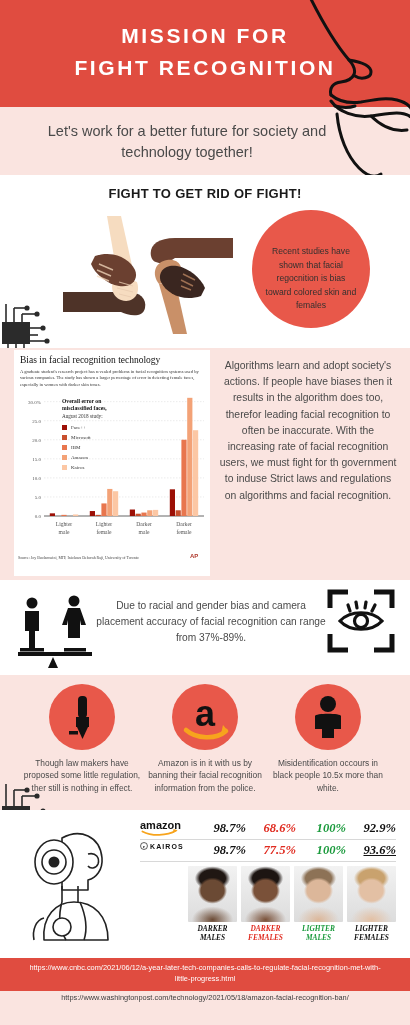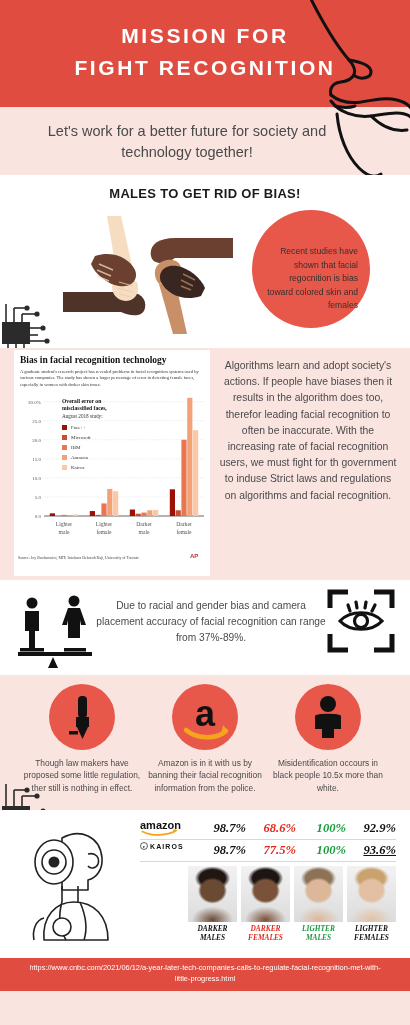--- a/index.html
+++ b/index.html
@@ -41,37 +41,37 @@
     position:absolute; left:0; top:186px; width:410px; text-align:center;
     font-size:13px; font-weight:bold; color:#1a1a1a; letter-spacing:.3px;
   }
   .hands { position:absolute; left:55px; top:208px; width:185px; height:135px; }
   .circle-quote {
     position:absolute; left:252px; top:210px; width:118px; height:118px;
     border-radius:50%; background:#e8584a;
     display:flex; align-items:center; justify-content:center;
   }
   .circle-quote p {
-    color:#33302f; font-size:8.6px; line-height:13.5px; text-align:right;
+    color:#33302f; font-size:8.6px; line-height:13.5px; text-align:center;
     padding:0 12px;
     margin-top:20px;
   }
 
   
   .band-chart {
     position:absolute; left:0; top:348px; width:410px; height:232px;
     background:#fae4e0;
   }
   .chart-card {
     position:absolute; left:14px; top:350px; width:196px; height:226px;
     background:#ffffff;
   }
   .chart-title {
     position:absolute; left:6px; top:5px; font-size:9.5px; color:#111;
-    font-family:"Liberation Serif", serif; font-weight:bold;
+    font-family:"Liberation Serif", serif; font-weight:normal;
   }
   .chart-desc {
     position:absolute; left:6px; top:19px; width:184px;
     font-size:4.6px; line-height:6.4px; color:#333;
     font-family:"Liberation Serif", serif;
   }
   .chart-plot { position:absolute; left:0; top:40px; width:196px; height:160px; }
   .chart-legend-title {
     position:absolute; left:48px; top:48px; width:70px;
     font-size:5.6px; font-weight:bold; color:#111; line-height:7px;
@@ -185,21 +185,21 @@
       <path d="M74 64 C 86 66, 96 70, 96 76 C 96 82, 86 84, 80 80"></path>
       <path d="M56 99 C 62 104, 72 108, 86 106 C 98 104, 110 101, 122 104 C 134 107, 140 114, 136 121"></path>
       <path d="M56 105 C 64 116, 80 122, 96 120 C 112 118, 126 114, 136 121"></path>
       <path d="M60 110 C 68 112, 74 112, 80 110"></path>
       <path d="M62 118 C 64 140, 72 160, 84 172 C 92 180, 100 182, 106 178"></path>
       <path d="M96 120 C 106 130, 118 136, 132 134"></path>
     </g>
   </svg>
 
   <div class="band-white-1"></div>
-  <div class="fight-title">MALES TO GET RID OF BIAS!</div>
+  <div class="fight-title">FIGHT TO GET RID OF FIGHT!</div>
 
   <svg class="hands" viewBox="0 0 185 135">
     <g stroke-linejoin="round">
       <path d="M8 104 L66 104 L66 84 L8 84 Z" fill="#4e3328"></path>
       <path d="M66 84 C 84 82, 92 90, 90 100 C 88 110, 74 108, 66 104 Z" fill="#4e3328"></path>
       <path d="M120 30 L178 30 L178 50 L120 50 Z" fill="#6b4030"></path>
       <path d="M120 30 C 102 30, 94 38, 96 48 C 98 58, 112 56, 120 50 Z" fill="#6b4030"></path>
       <path d="M52 8 L66 8 L78 62 L62 66 Z" fill="#f6dcc0"></path>
       <path d="M62 66 C 54 76, 56 88, 66 92 C 78 96, 86 86, 82 74 Z" fill="#f6dcc0"></path>
       <path d="M118 126 L132 126 L120 72 L104 76 Z" fill="#c99068"></path>
@@ -481,14 +481,15 @@
       </div>
       <div class="face-card">
         <div class="face-img" style="background: radial-gradient(38% 30% at 50% 44%, rgb(227, 192, 164) 0%, rgb(227, 192, 164) 62%, rgba(0, 0, 0, 0) 78%), radial-gradient(44% 26% at 50% 22%, rgb(201, 162, 110) 0%, rgb(201, 162, 110) 60%, rgba(0, 0, 0, 0) 82%), radial-gradient(60% 34% at 50% 96%, rgb(227, 192, 164) 0%, rgba(0, 0, 0, 0) 70%), linear-gradient(rgb(242, 242, 242), rgb(220, 220, 220));"></div>
         <div class="face-lab" style="color: rgb(17, 17, 17);"><span>LIGHTER</span><br><span>FEMALES</span></div>
       </div>
     </div>
 
   <div class="footer-red"></div>
   <div class="footer-url-1">https://www.cnbc.com/2021/06/12/a-year-later-tech-companies-calls-to-regulate-facial-recognition-met-with-little-progress.html</div>
   <div class="footer-pink"></div>
+  <div class="footer-url-2">https://www.washingtonpost.com/technology/2021/05/18/amazon-facial-recognition-ban/</div>
 
 </div>
 
 </body></html>

